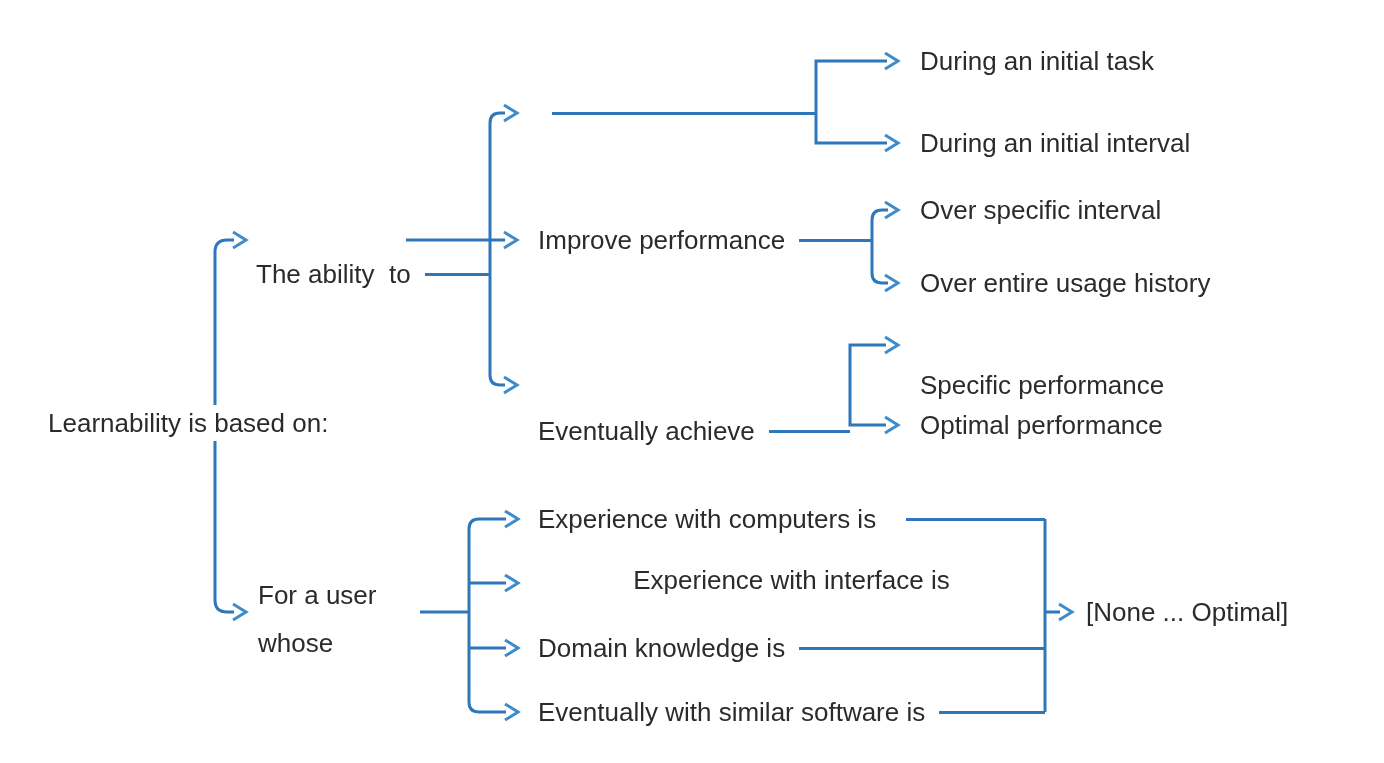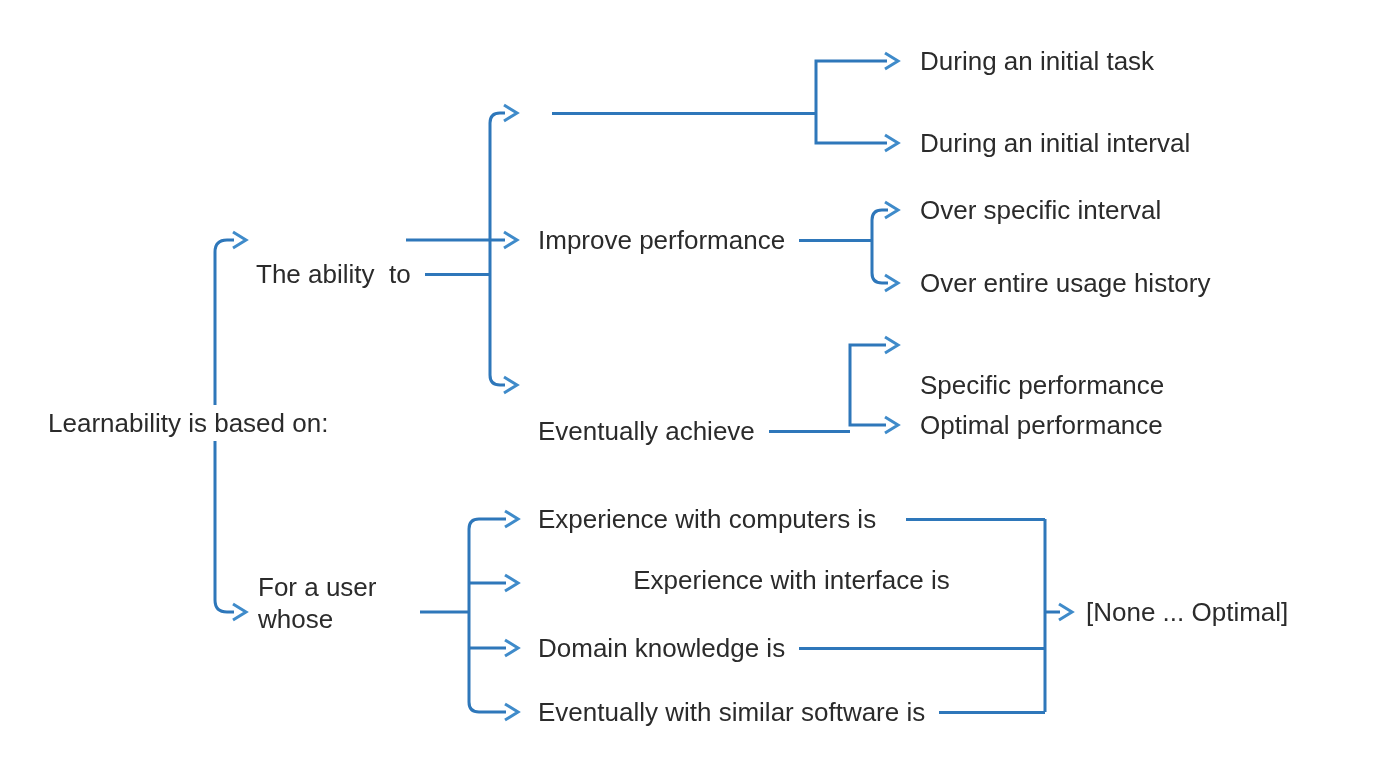--- a/index.html
+++ b/index.html
@@ -8,21 +8,21 @@
     background:var(--background,#fff);
     font-family:"Liberation Sans","DejaVu Sans",sans-serif;
     font-size:26px;color:var(--text,#2b2b2b);
   }
   .wires{position:absolute;left:0;top:0;}
   .label{position:absolute;white-space:nowrap;line-height:36px;height:36px;}
   .row{position:absolute;display:flex;align-items:center;height:36px;}
   .row span{white-space:pre;}
   .row .wire{flex:1 1 auto;height:3px;background:var(--line,#2e77ba);margin-left:14px;min-width:0;}
   .bg{background:var(--background,#fff);padding-left:4px;padding-right:8px;}
-  .two-line{position:absolute;width:152px;line-height:32px;white-space:normal;}
+  .two-line{position:absolute;width:152px;line-height:48px;white-space:normal;}
 </style>
 </head>
 <body>
 
 <div class="canvas">
 
   <svg class="wires" width="1384" height="763" viewBox="0 0 1384 763">
     <g stroke="var(--line,#2e77ba)" stroke-width="3" fill="none">
       <path d="M 234,240 H 227 Q 215,240 215,252 V 600 Q 215,612 227,612 H 234"></path>
       <path d="M 505,113 H 500 Q 490,113 490,123 V 375 Q 490,385 500,385 H 505 M 490,240 H 505 M 406,240 H 490"></path>

